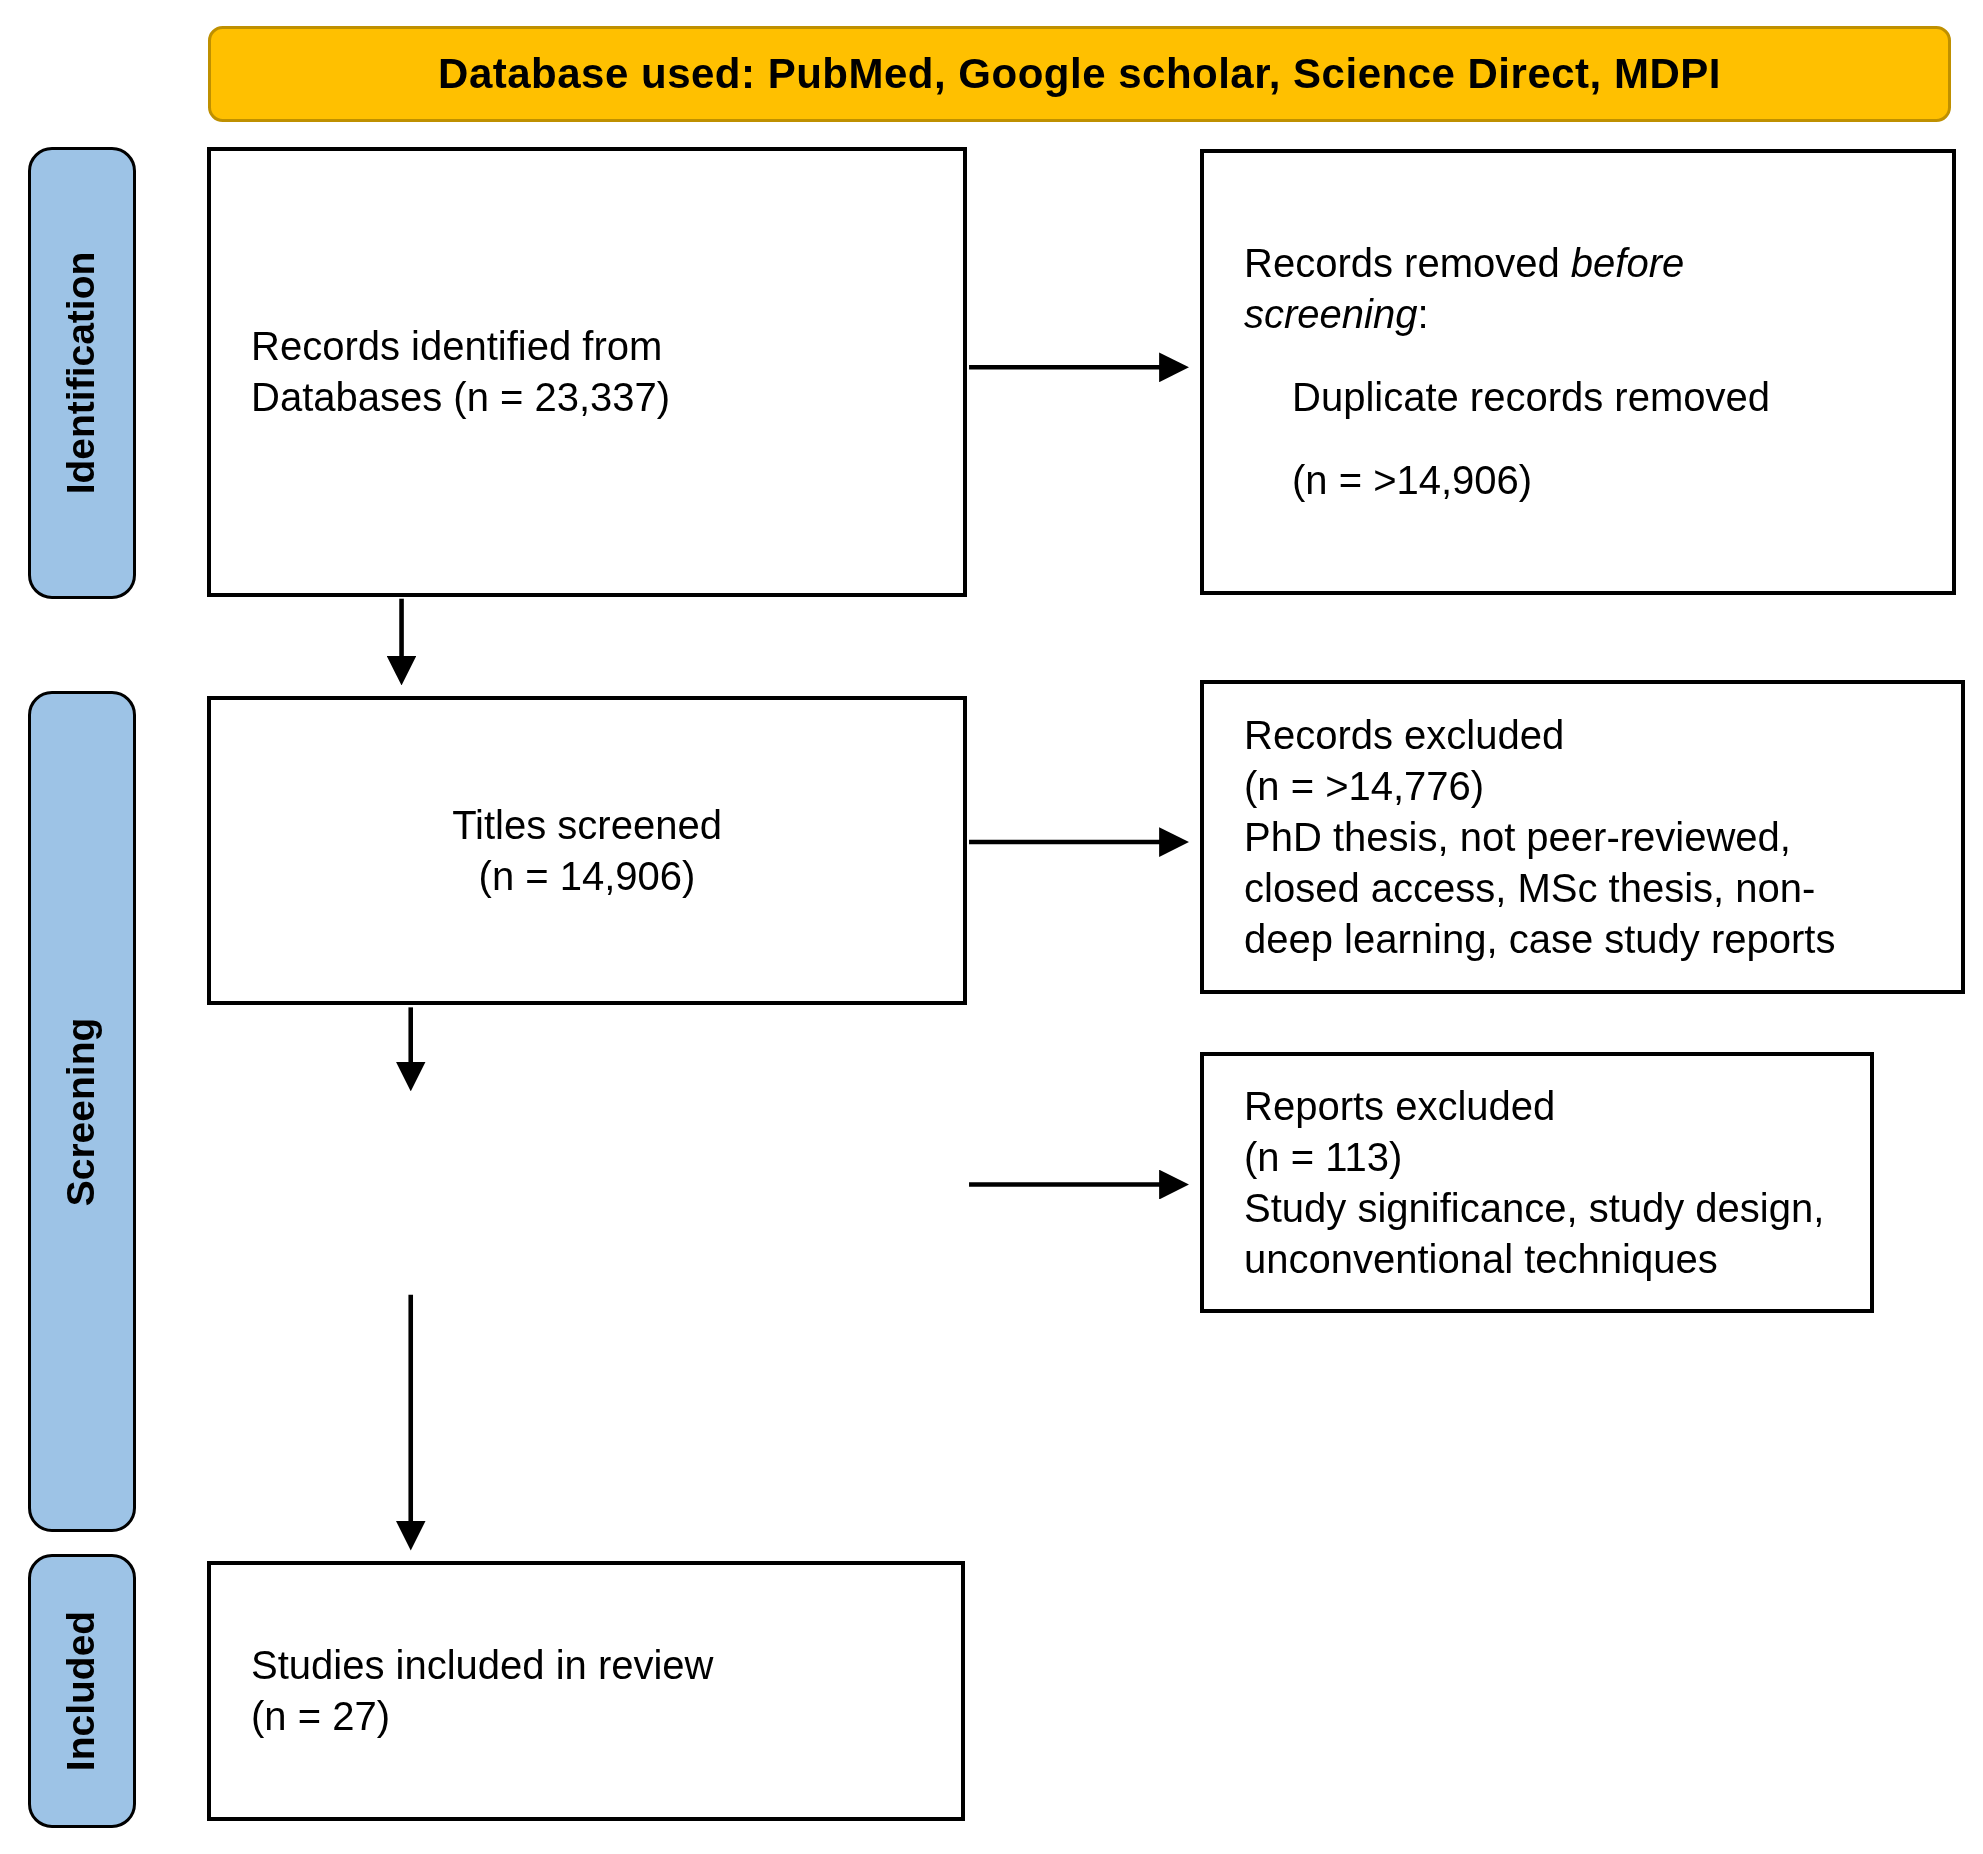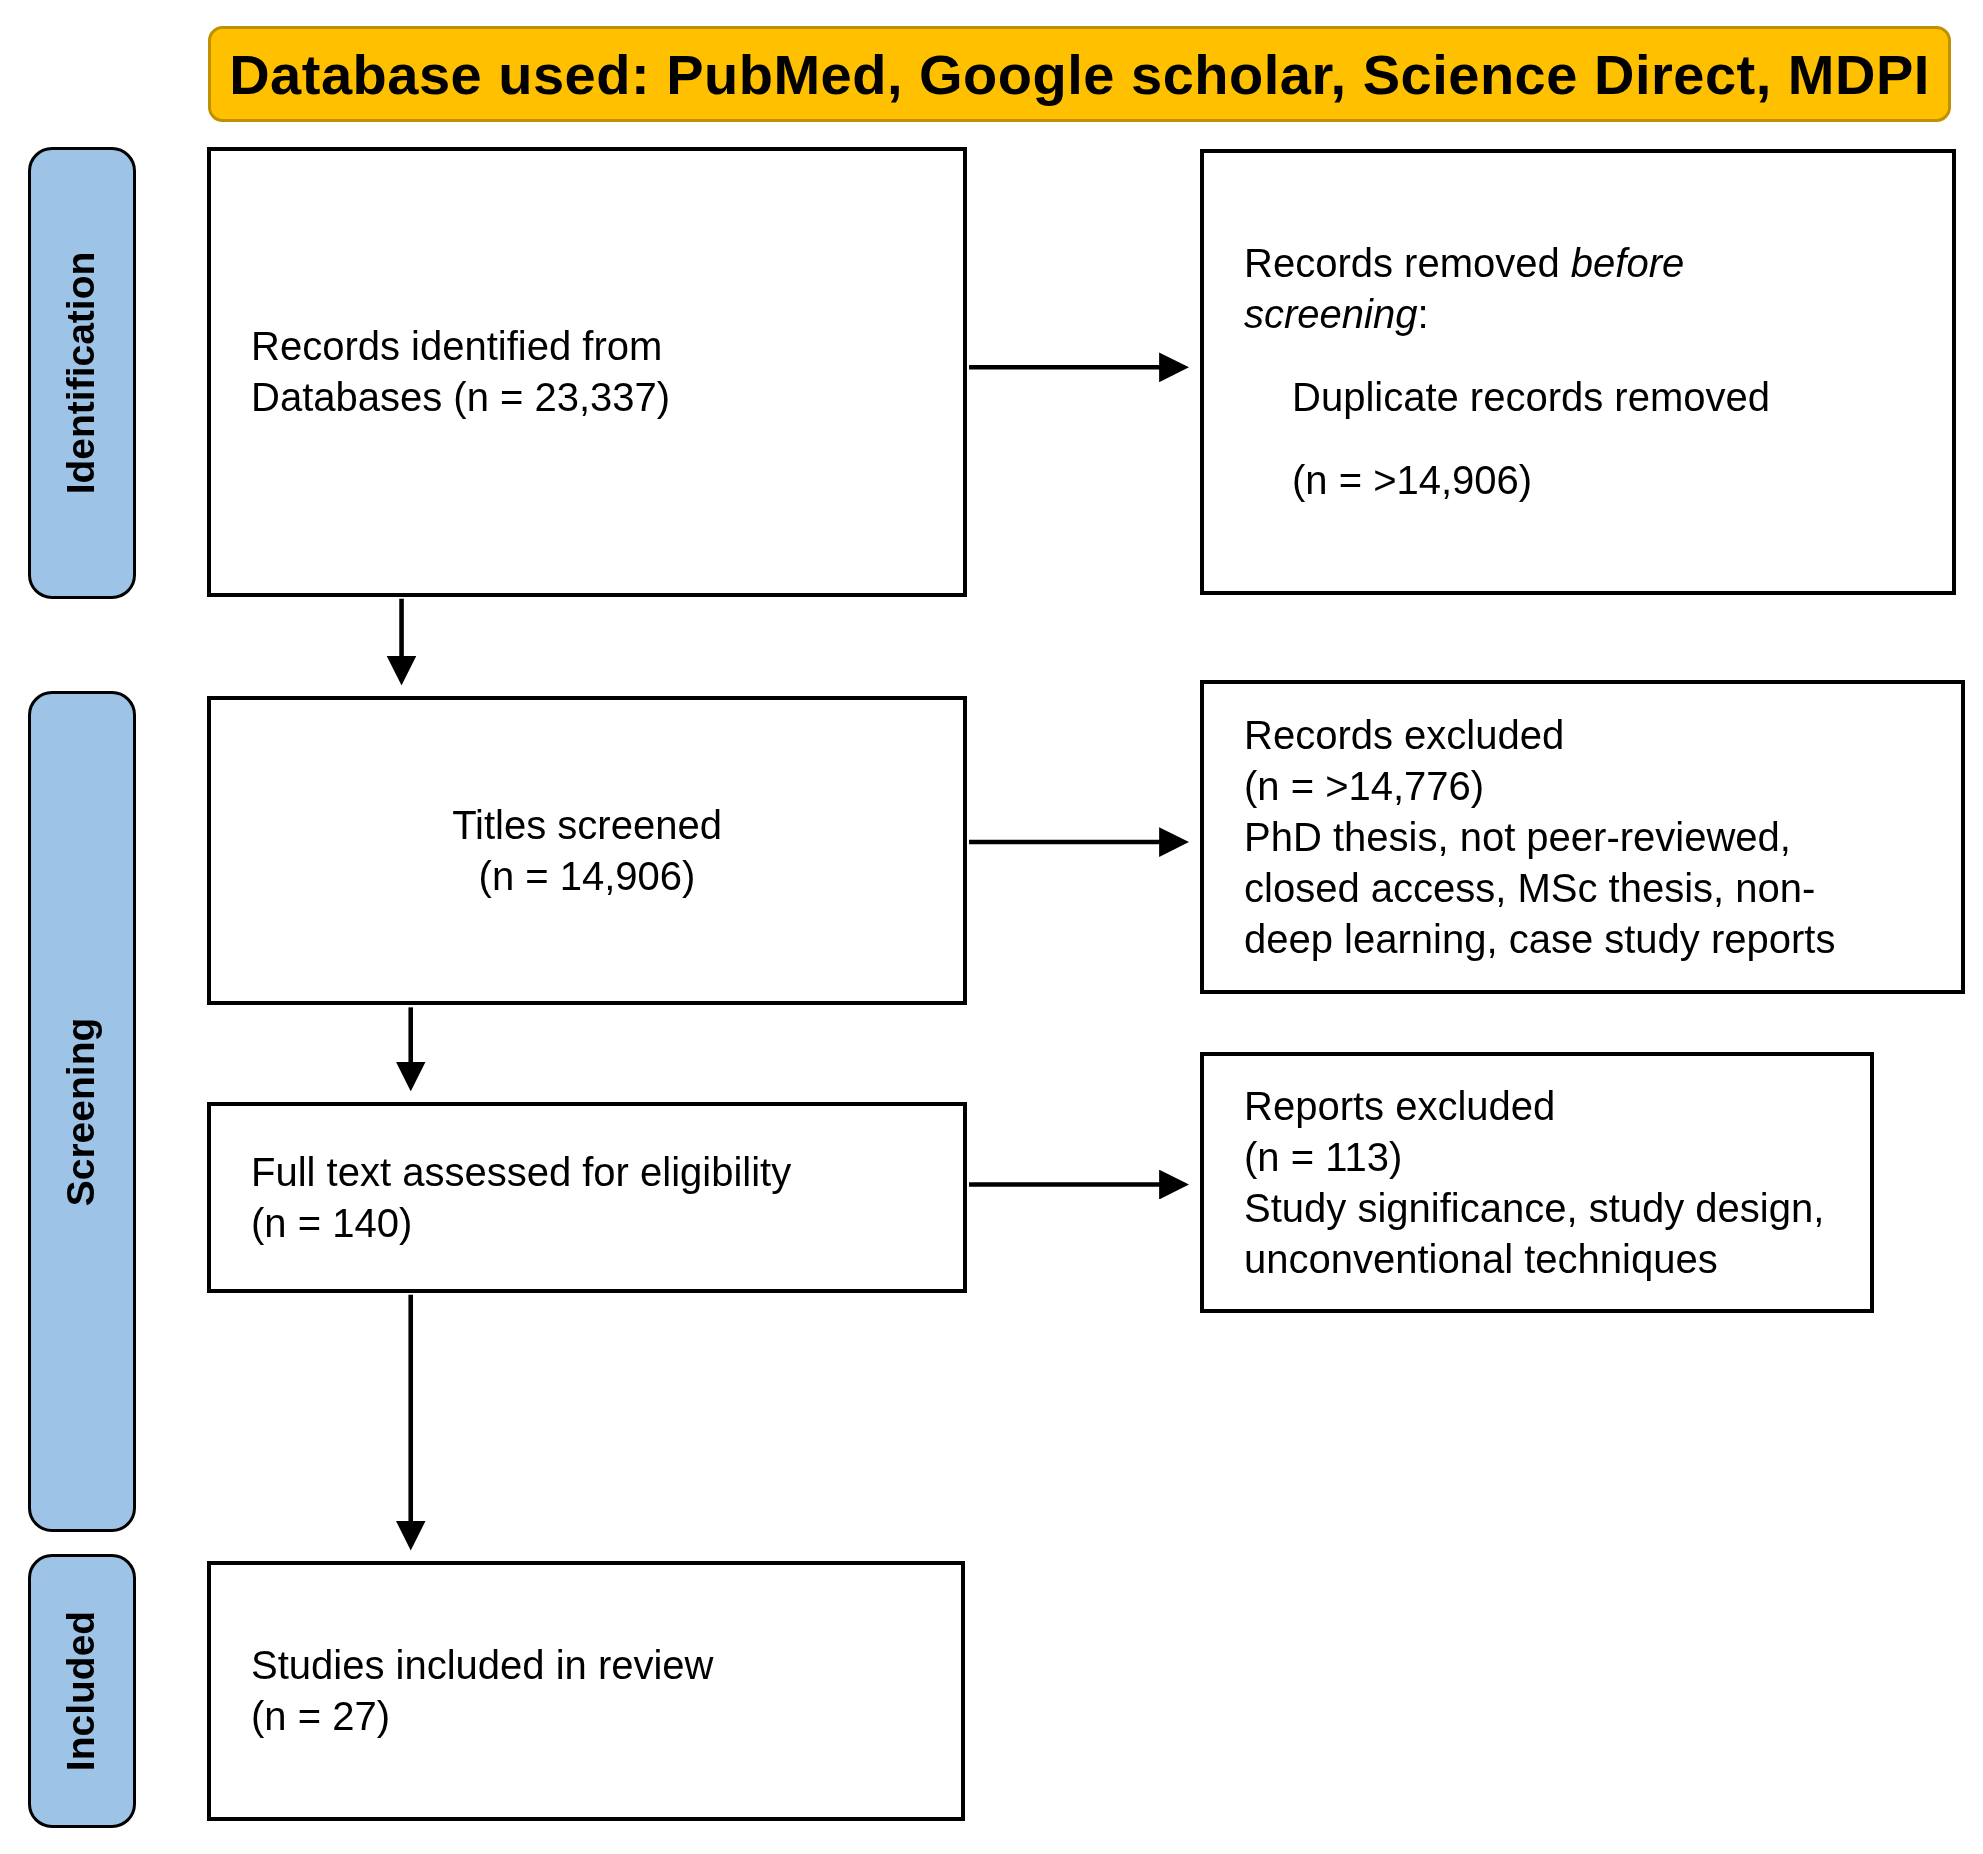--- a/index.html
+++ b/index.html
@@ -22,21 +22,21 @@
   }
   .arrow-layer{position:absolute;left:0;top:0;width:1984px;height:1854px;pointer-events:none;}
 
   .header-banner{
     position:absolute;left:208px;top:26px;width:1743px;height:96px;
     box-sizing:border-box;
     background:var(--header-fill);
     border:3.7px solid var(--header-border);
     border-radius:14.7px;
     display:flex;align-items:center;justify-content:center;
-    font-size:56px;font-weight:bold;
+    font-size:42px;font-weight:bold;
     letter-spacing:0.5px;
   }
 
   .stage{
     position:absolute;left:27.5px;width:108px;
     box-sizing:border-box;
     background:var(--stage-fill);
     border:3.7px solid var(--stage-border);
     border-radius:24px;
     display:flex;align-items:center;justify-content:center;
@@ -112,24 +112,20 @@
   <div class="fbox box-records-identified pad-left">
     <div class="line">Records identified from</div>
     <div class="line">Databases (n = 23,337)</div>
   </div>
 
   <div class="fbox box-titles-screened center-text">
     <div class="line">Titles screened</div>
     <div class="line">(n = 14,906)</div>
   </div>
 
-  <div class="fbox box-full-text pad-left">
-    <div class="line">Full text assessed for eligibility</div>
-    <div class="line">(n = 140)</div>
-  </div>
 
   <div class="fbox box-studies-included pad-left">
     <div class="line">Studies included in review</div>
     <div class="line">(n = 27)</div>
   </div>
 
   <div class="fbox box-records-removed pad-left">
     <div class="line"><span>Records removed </span><span class="it">before</span></div>
     <div class="line"><span class="it">screening</span><span>:</span></div>
     <div class="line indent">Duplicate records removed</div>

